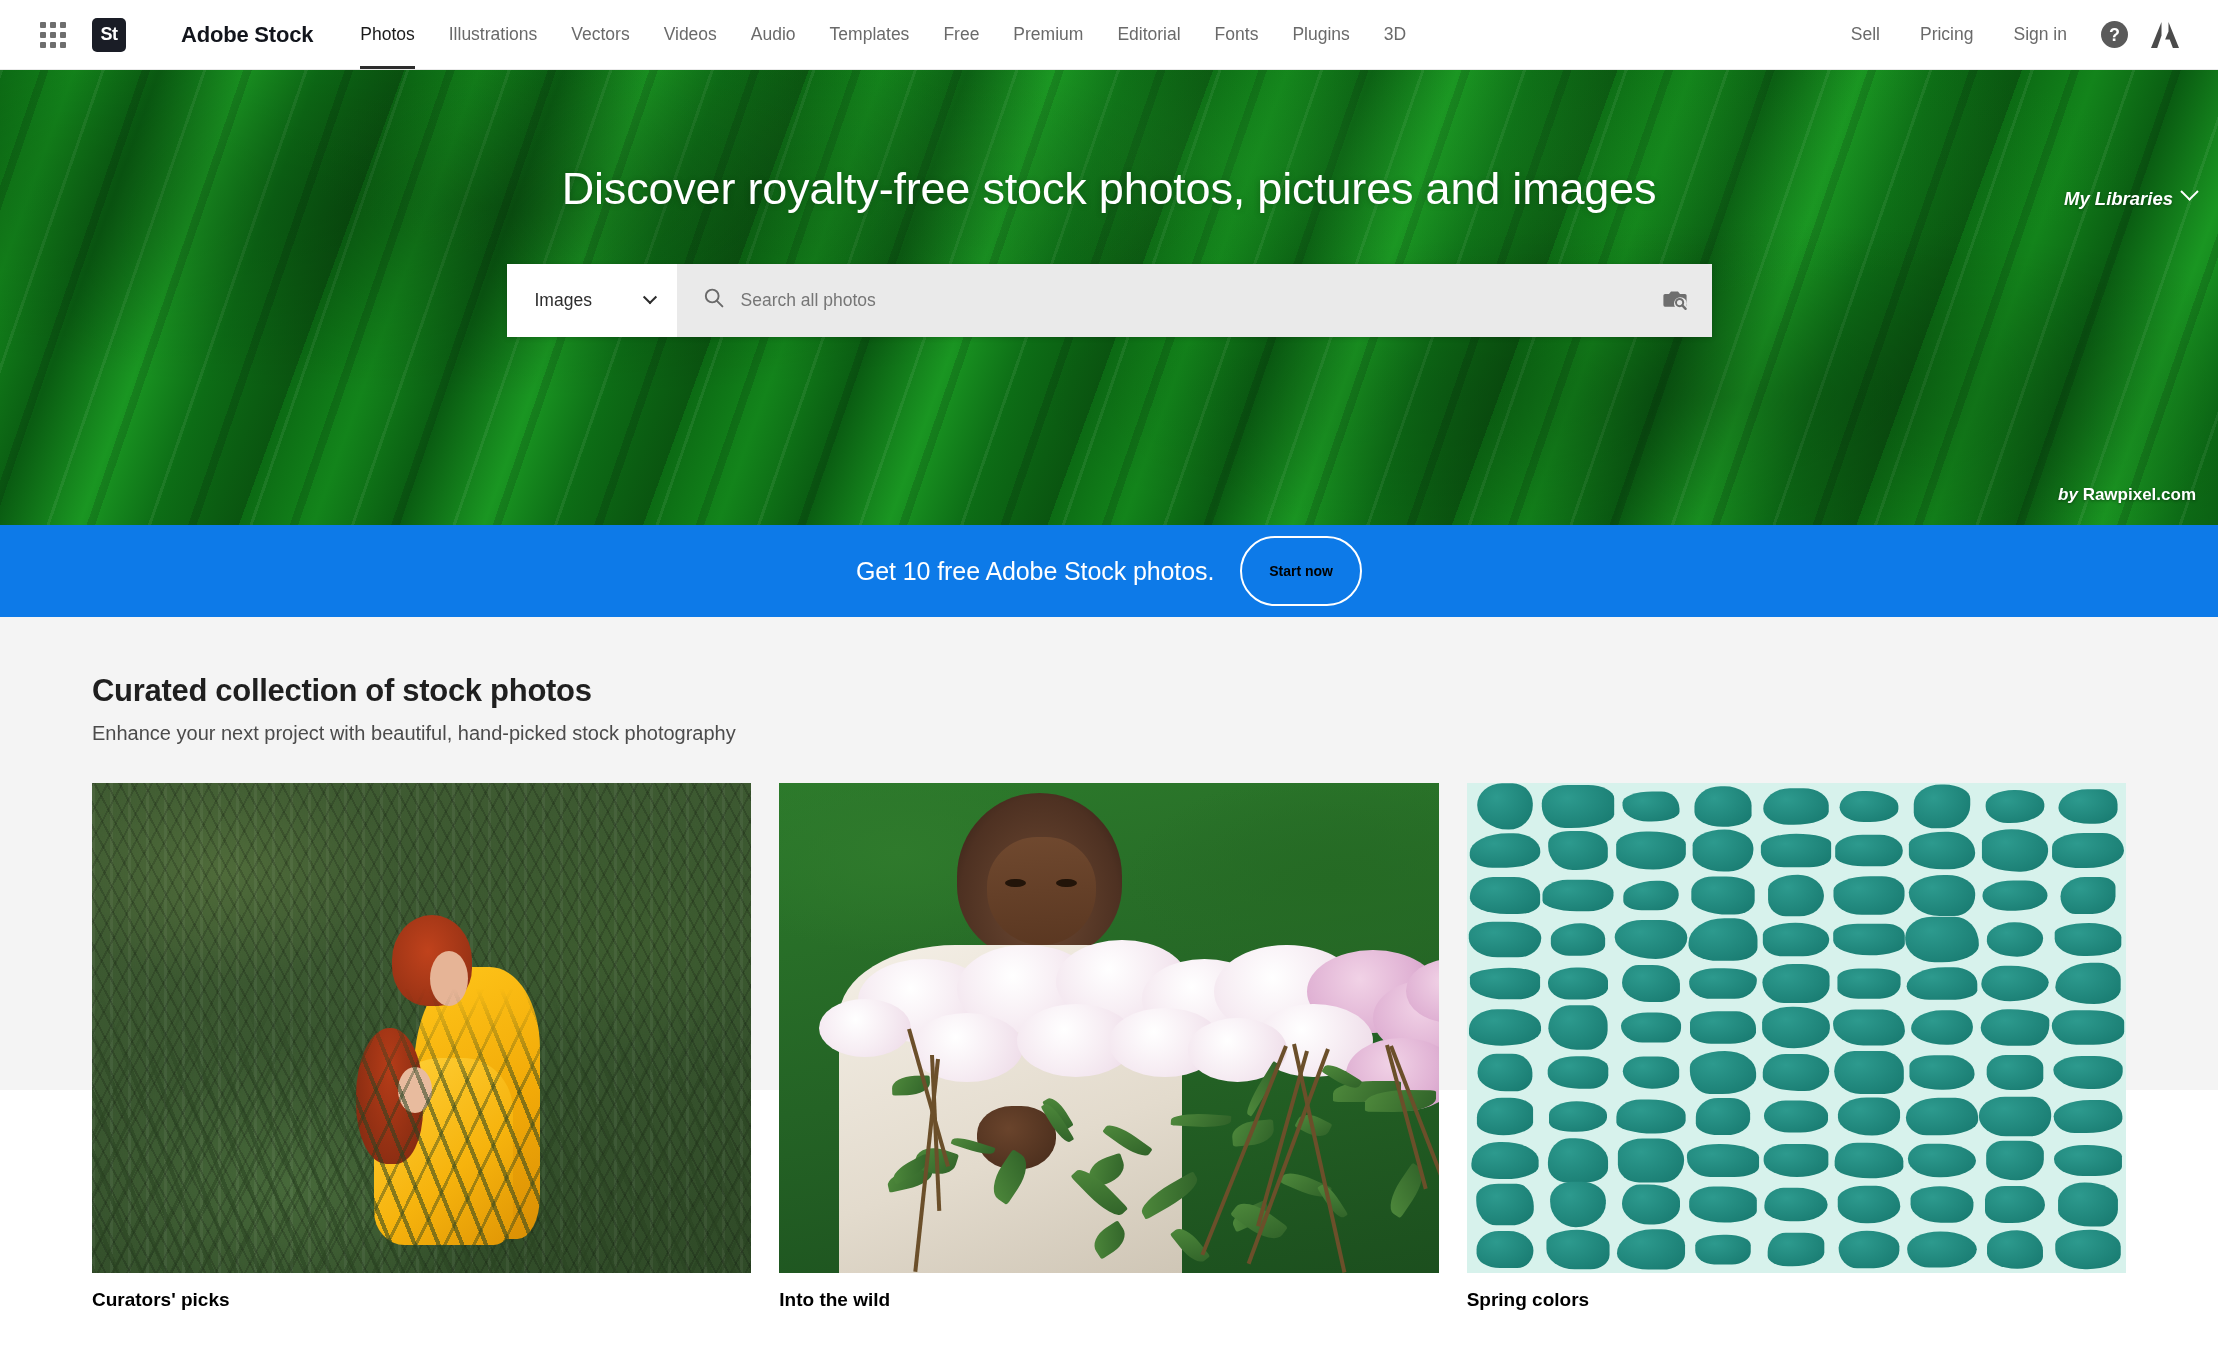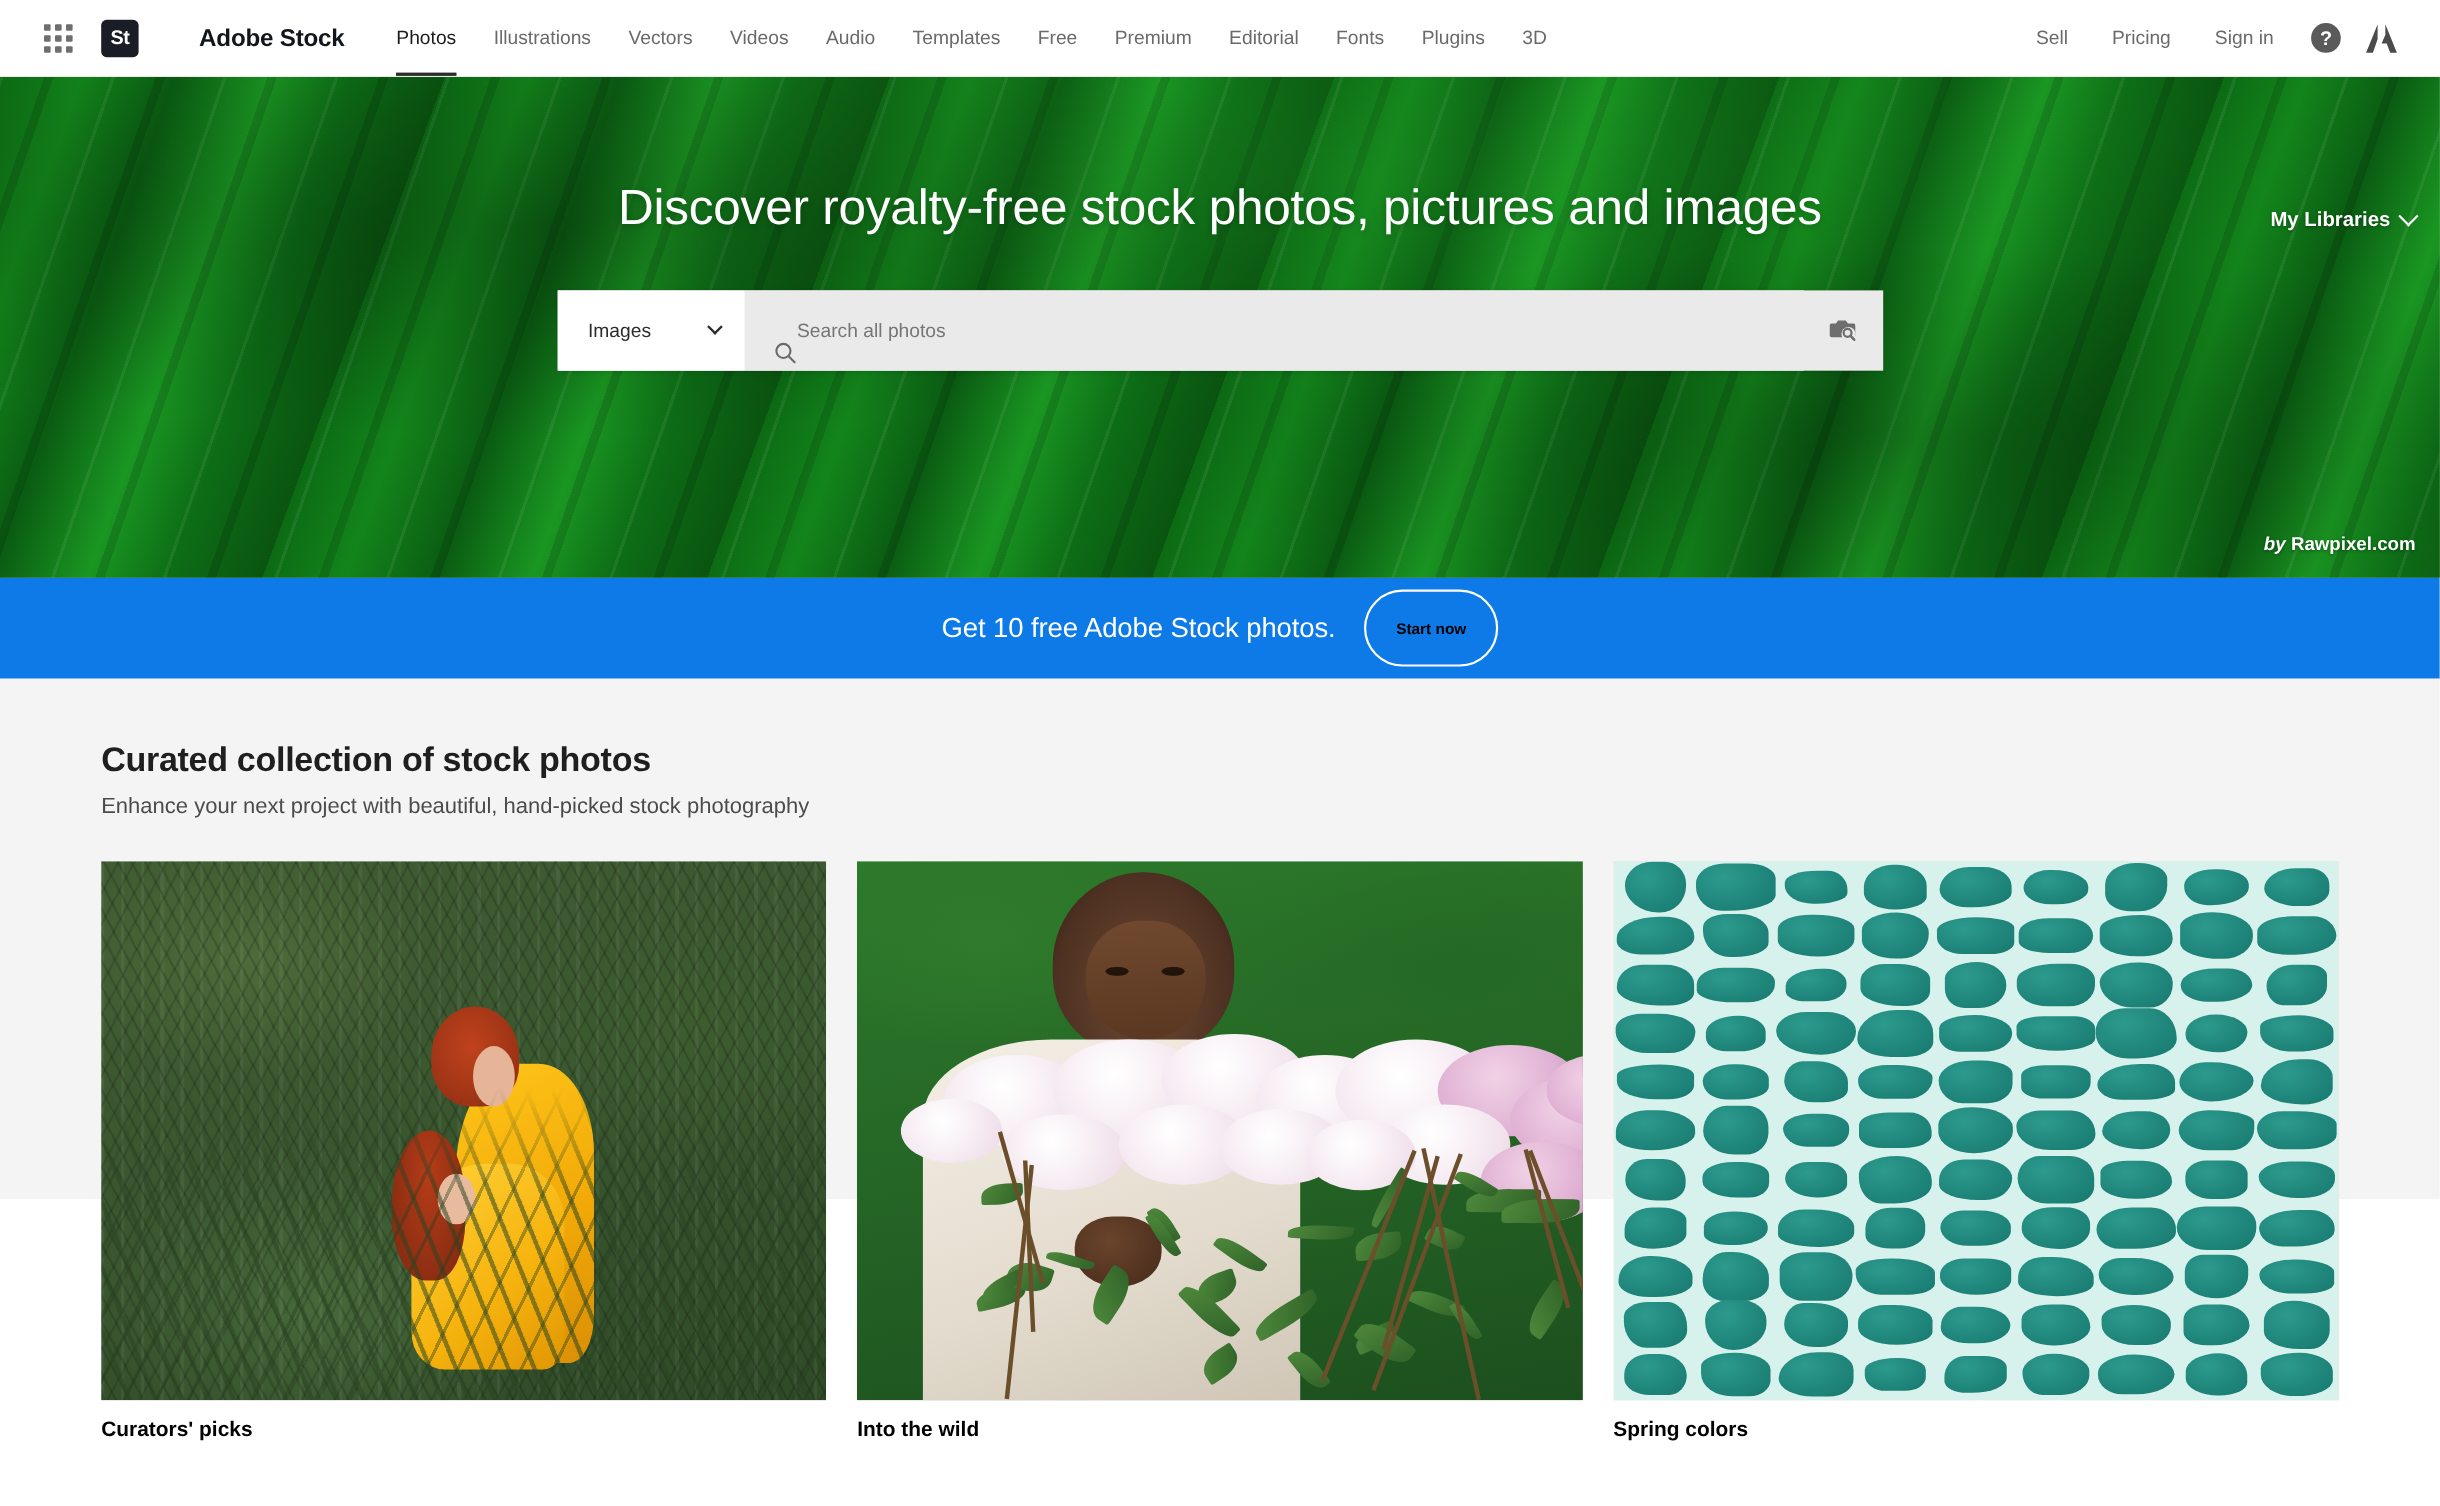--- a/index.html
+++ b/index.html
@@ -165,28 +165,28 @@
       radial-gradient(ellipse 45% 55% at 78% 72%, rgba(0,0,0,0.20), transparent 70%),
       radial-gradient(ellipse 60% 50% at 55% 20%, rgba(40,160,45,0.20), transparent 70%);
     pointer-events: none;
   }
 
   .my-libraries {
     position: absolute;
     top: 118px;
     right: 22px;
     display: flex;
-    align-items: center;
     gap: 10px;
     color: #fff;
     font-size: 18.5px;
     font-weight: bold;
     z-index: 4;
     cursor: pointer;
     text-shadow: 0 1px 3px rgba(0,0,0,0.35);
+    font-style: italic;
   }
   .chev {
     width: 13px; height: 13px;
     border-right: 2.5px solid #fff;
     border-bottom: 2.5px solid #fff;
     transform: rotate(45deg) translate(-2px,-2px);
   }
 
   .hero-title {
     position: relative;
@@ -227,21 +227,22 @@
   }
   .search-type .chev-d {
     width: 10px; height: 10px;
     border-right: 2px solid #2c2c2c;
     border-bottom: 2px solid #2c2c2c;
     transform: rotate(45deg) translate(-2px,-2px);
   }
   .search-field {
     flex: 1 1 auto;
     display: flex;
-    align-items: flex-end;
+    align-items: center;
+    gap: 16px;
     padding-left: 26px;
     background: #eaeaea;
     cursor: text;
   }
   .search-field input {
     flex: 1 1 auto;
     border: none;
     outline: none;
     background: transparent;
     font-family: "Liberation Sans", sans-serif;

